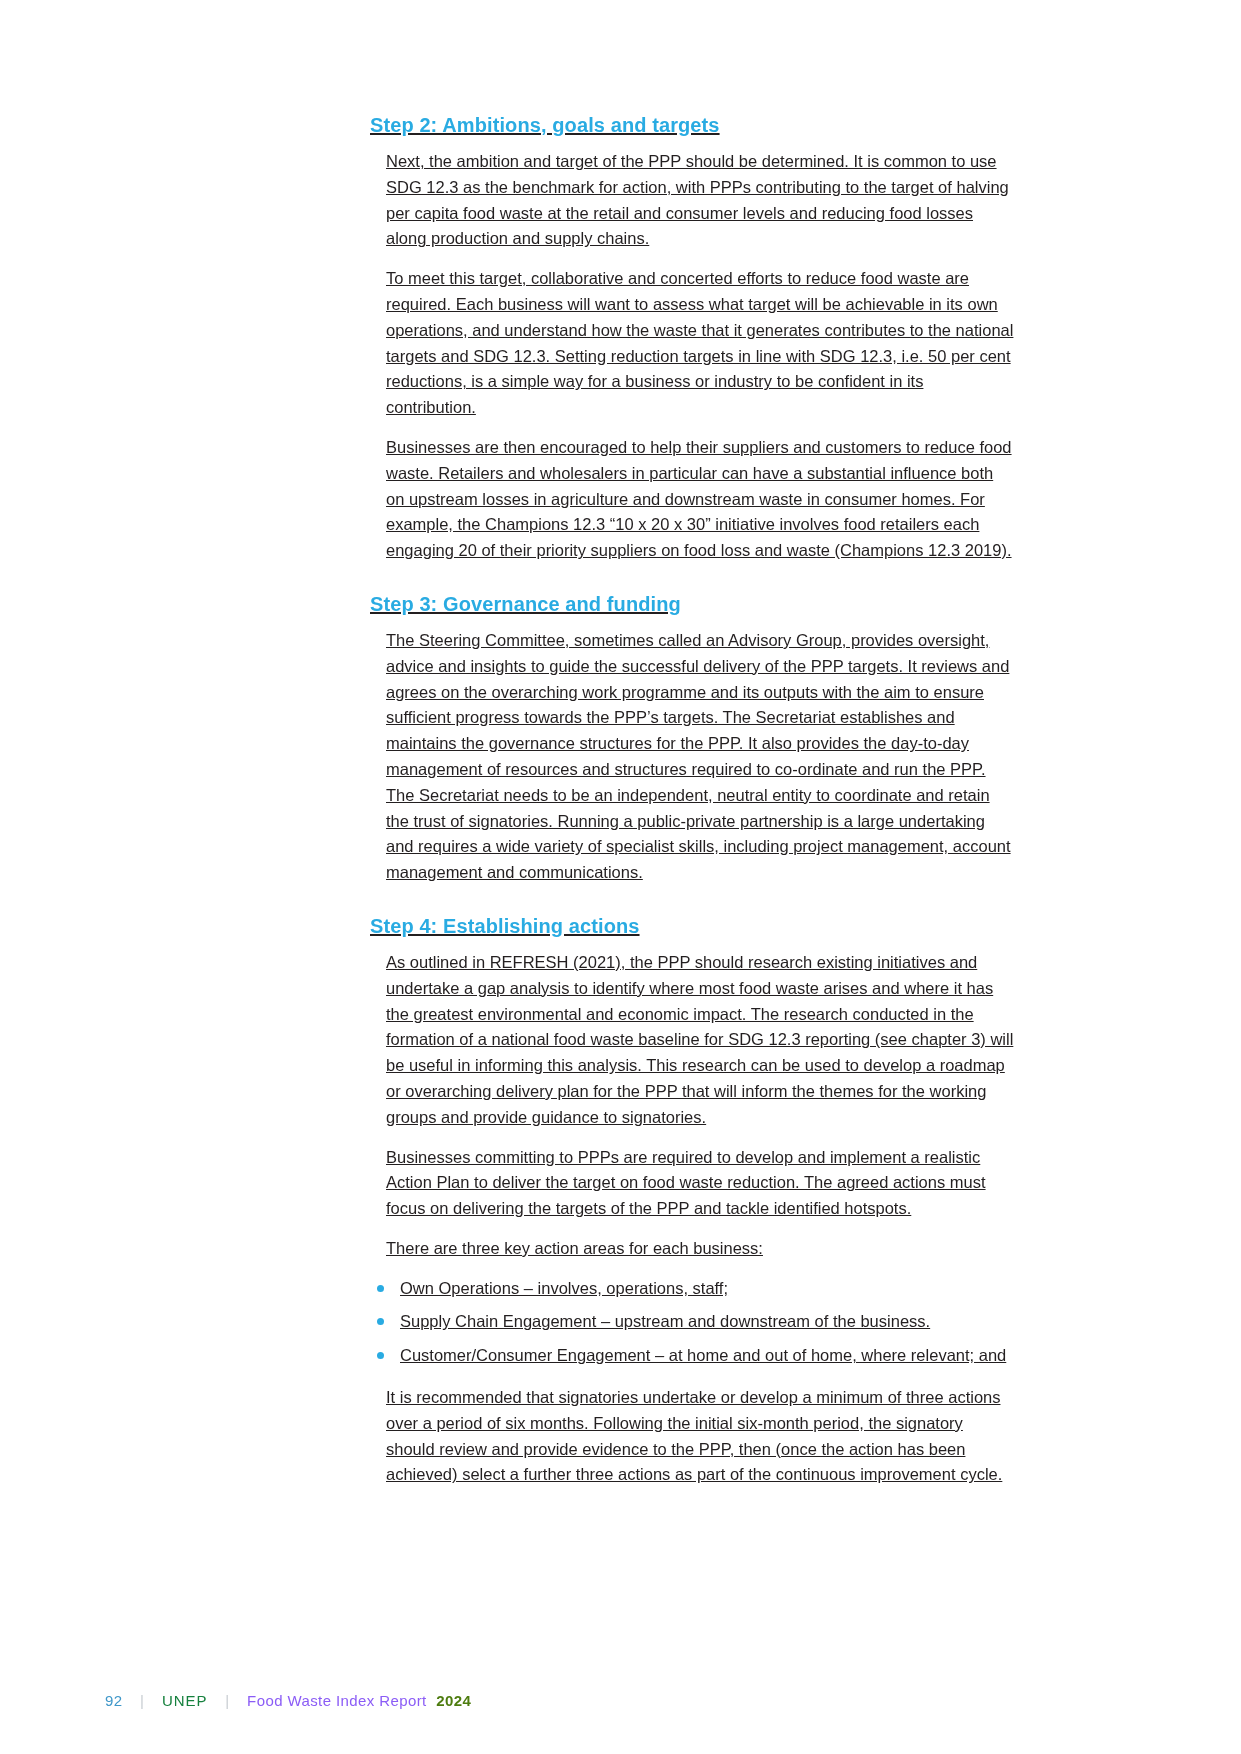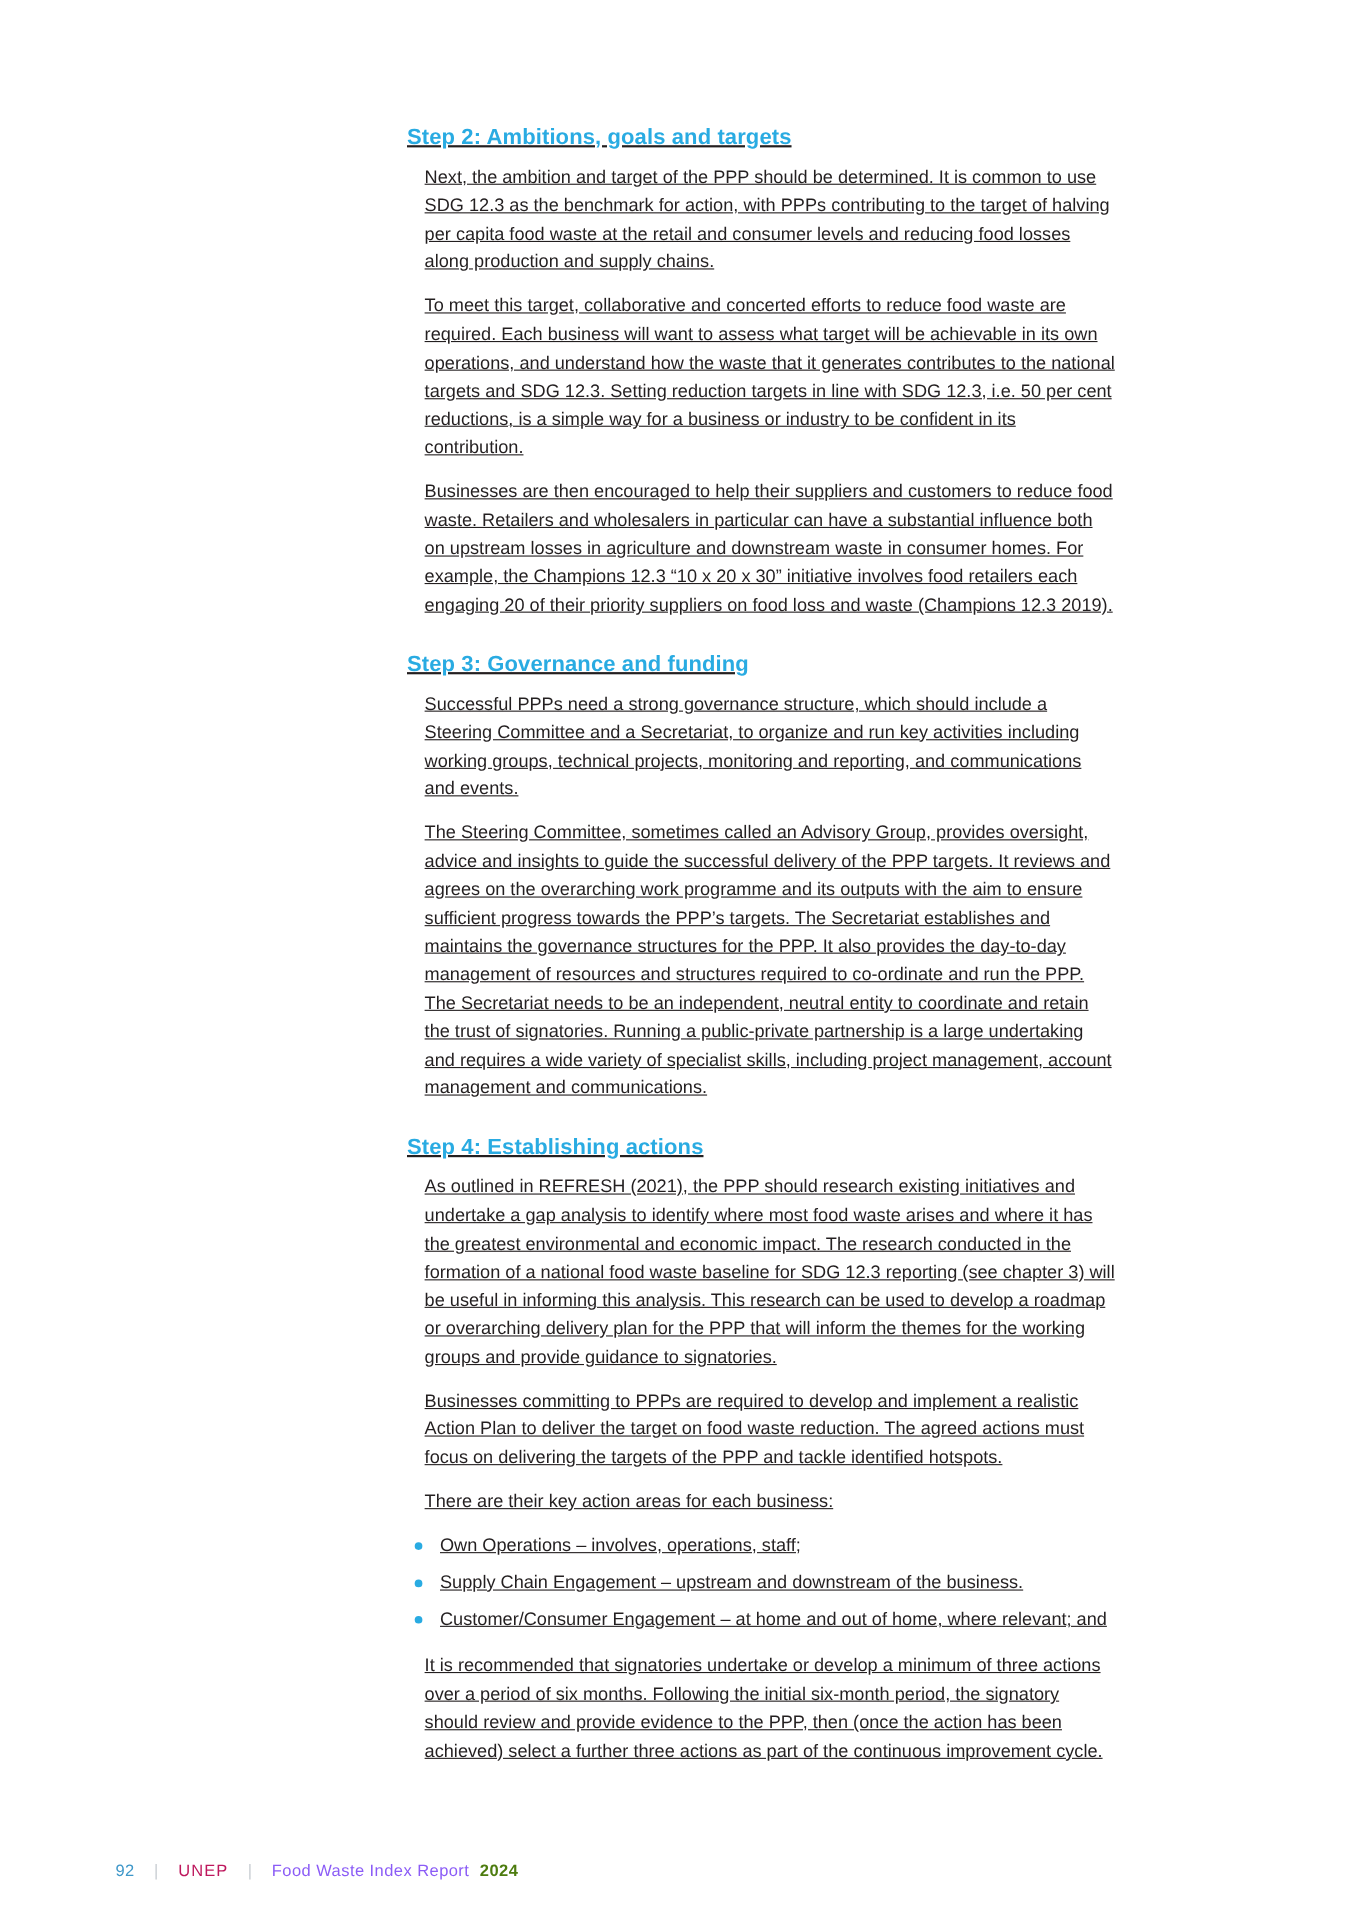--- a/index.html
+++ b/index.html
@@ -75,21 +75,21 @@
     white-space: nowrap;
   }
   .footer .pnum {
     color: #3E97C9;
   }
   .footer .sep {
     color: #C9CED3;
     margin: 0 13px;
   }
   .footer .org {
-    color: #be185d;
+    color: #15803d;
     letter-spacing: 1px;
   }
   .footer .rtitle {
     color: #8b5cf6;
     margin-right: 5px;
   }
   .footer .ryear {
     color: #4d7c0f;
     font-weight: 700;
   }
@@ -103,29 +103,28 @@
 
     <section>
       <h2 class="heading">Step 2: Ambitions, goals and targets</h2>
       <p>Next, the ambition and target of the PPP should be determined. It is common to use SDG 12.3 as the benchmark for action, with PPPs contributing to the target of halving per capita food waste at the retail and consumer levels and reducing food losses along production and supply chains.</p>
       <p>To meet this target, collaborative and concerted efforts to reduce food waste are required. Each business will want to assess what target will be achievable in its own operations, and understand how the waste that it generates contributes to the national targets and SDG 12.3. Setting reduction targets in line with SDG 12.3, i.e. 50 per cent reductions, is a simple way for a business or industry to be confident in its contribution.</p>
       <p>Businesses are then encouraged to help their suppliers and customers to reduce food waste. Retailers and wholesalers in particular can have a substantial influence both on upstream losses in agriculture and downstream waste in consumer homes. For example, the Champions 12.3 “10 x 20 x 30” initiative involves food retailers each engaging 20 of their priority suppliers on food loss and waste (Champions 12.3 2019).</p>
     </section>
 
     <section>
       <h2 class="heading">Step 3: Governance and funding</h2>
-      <p>Successful PPPs need a strong governance structure, which should include a Steering Committee and a Secretariat, to organize and run key activities including working groups, technical projects, monitoring and reporting, and communications and events.</p>
       <p>The Steering Committee, sometimes called an Advisory Group, provides oversight, advice and insights to guide the successful delivery of the PPP targets. It reviews and agrees on the overarching work programme and its outputs with the aim to ensure sufficient progress towards the PPP’s targets. The Secretariat establishes and maintains the governance structures for the PPP. It also provides the day-to-day management of resources and structures required to co-ordinate and run the PPP. The Secretariat needs to be an independent, neutral entity to coordinate and retain the trust of signatories. Running a public-private partnership is a large undertaking and requires a wide variety of specialist skills, including project management, account management and communications.</p>
     </section>
 
     <section>
       <h2 class="heading">Step 4: Establishing actions</h2>
       <p>As outlined in REFRESH (2021), the PPP should research existing initiatives and undertake a gap analysis to identify where most food waste arises and where it has the greatest environmental and economic impact. The research conducted in the formation of a national food waste baseline for SDG 12.3 reporting (see chapter 3) will be useful in informing this analysis. This research can be used to develop a roadmap or overarching delivery plan for the PPP that will inform the themes for the working groups and provide guidance to signatories.</p>
       <p>Businesses committing to PPPs are required to develop and implement a realistic Action Plan to deliver the target on food waste reduction. The agreed actions must focus on delivering the targets of the PPP and tackle identified hotspots.</p>
-      <p>There are their key action areas for each business:</p>
+      <p>There are three key action areas for each business:</p>
 
       <ul class="bullets">
         <li>
           <span class="dot"></span>
           <span>Own Operations – involves, operations, staff;</span>
         </li>
         <li>
           <span class="dot"></span>
           <span>Supply Chain Engagement – upstream and downstream of the business.</span>
         </li>

